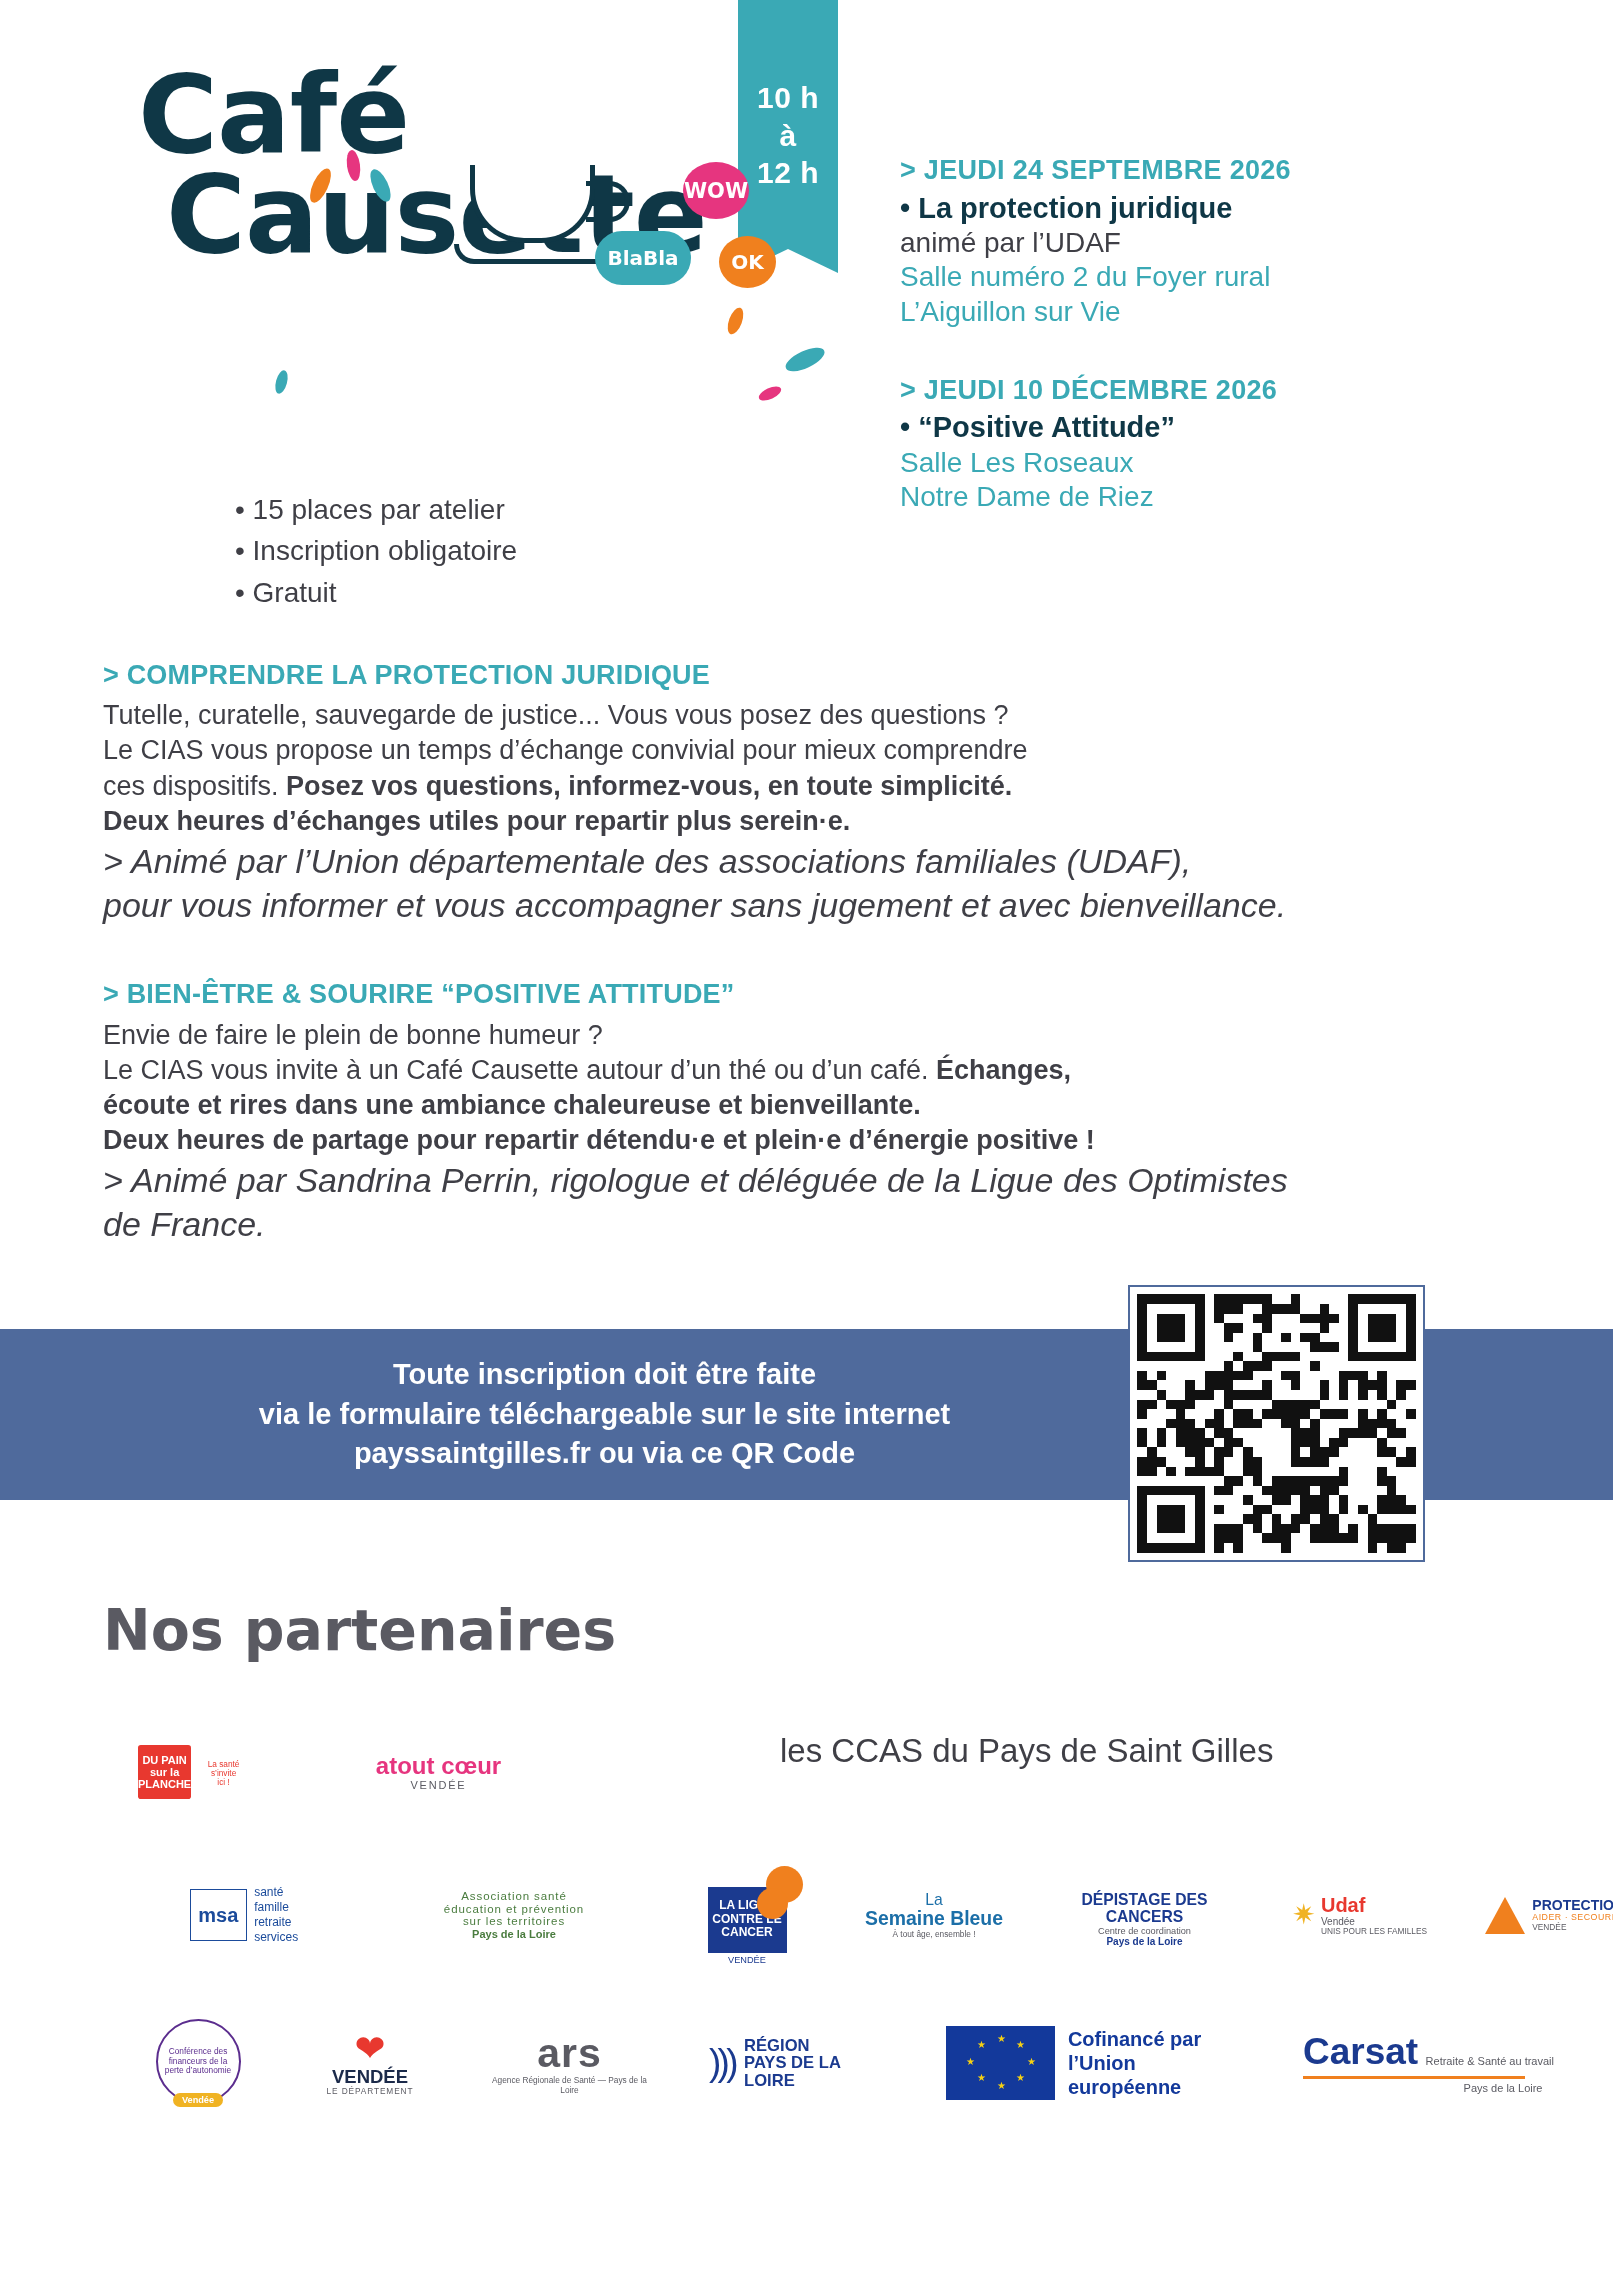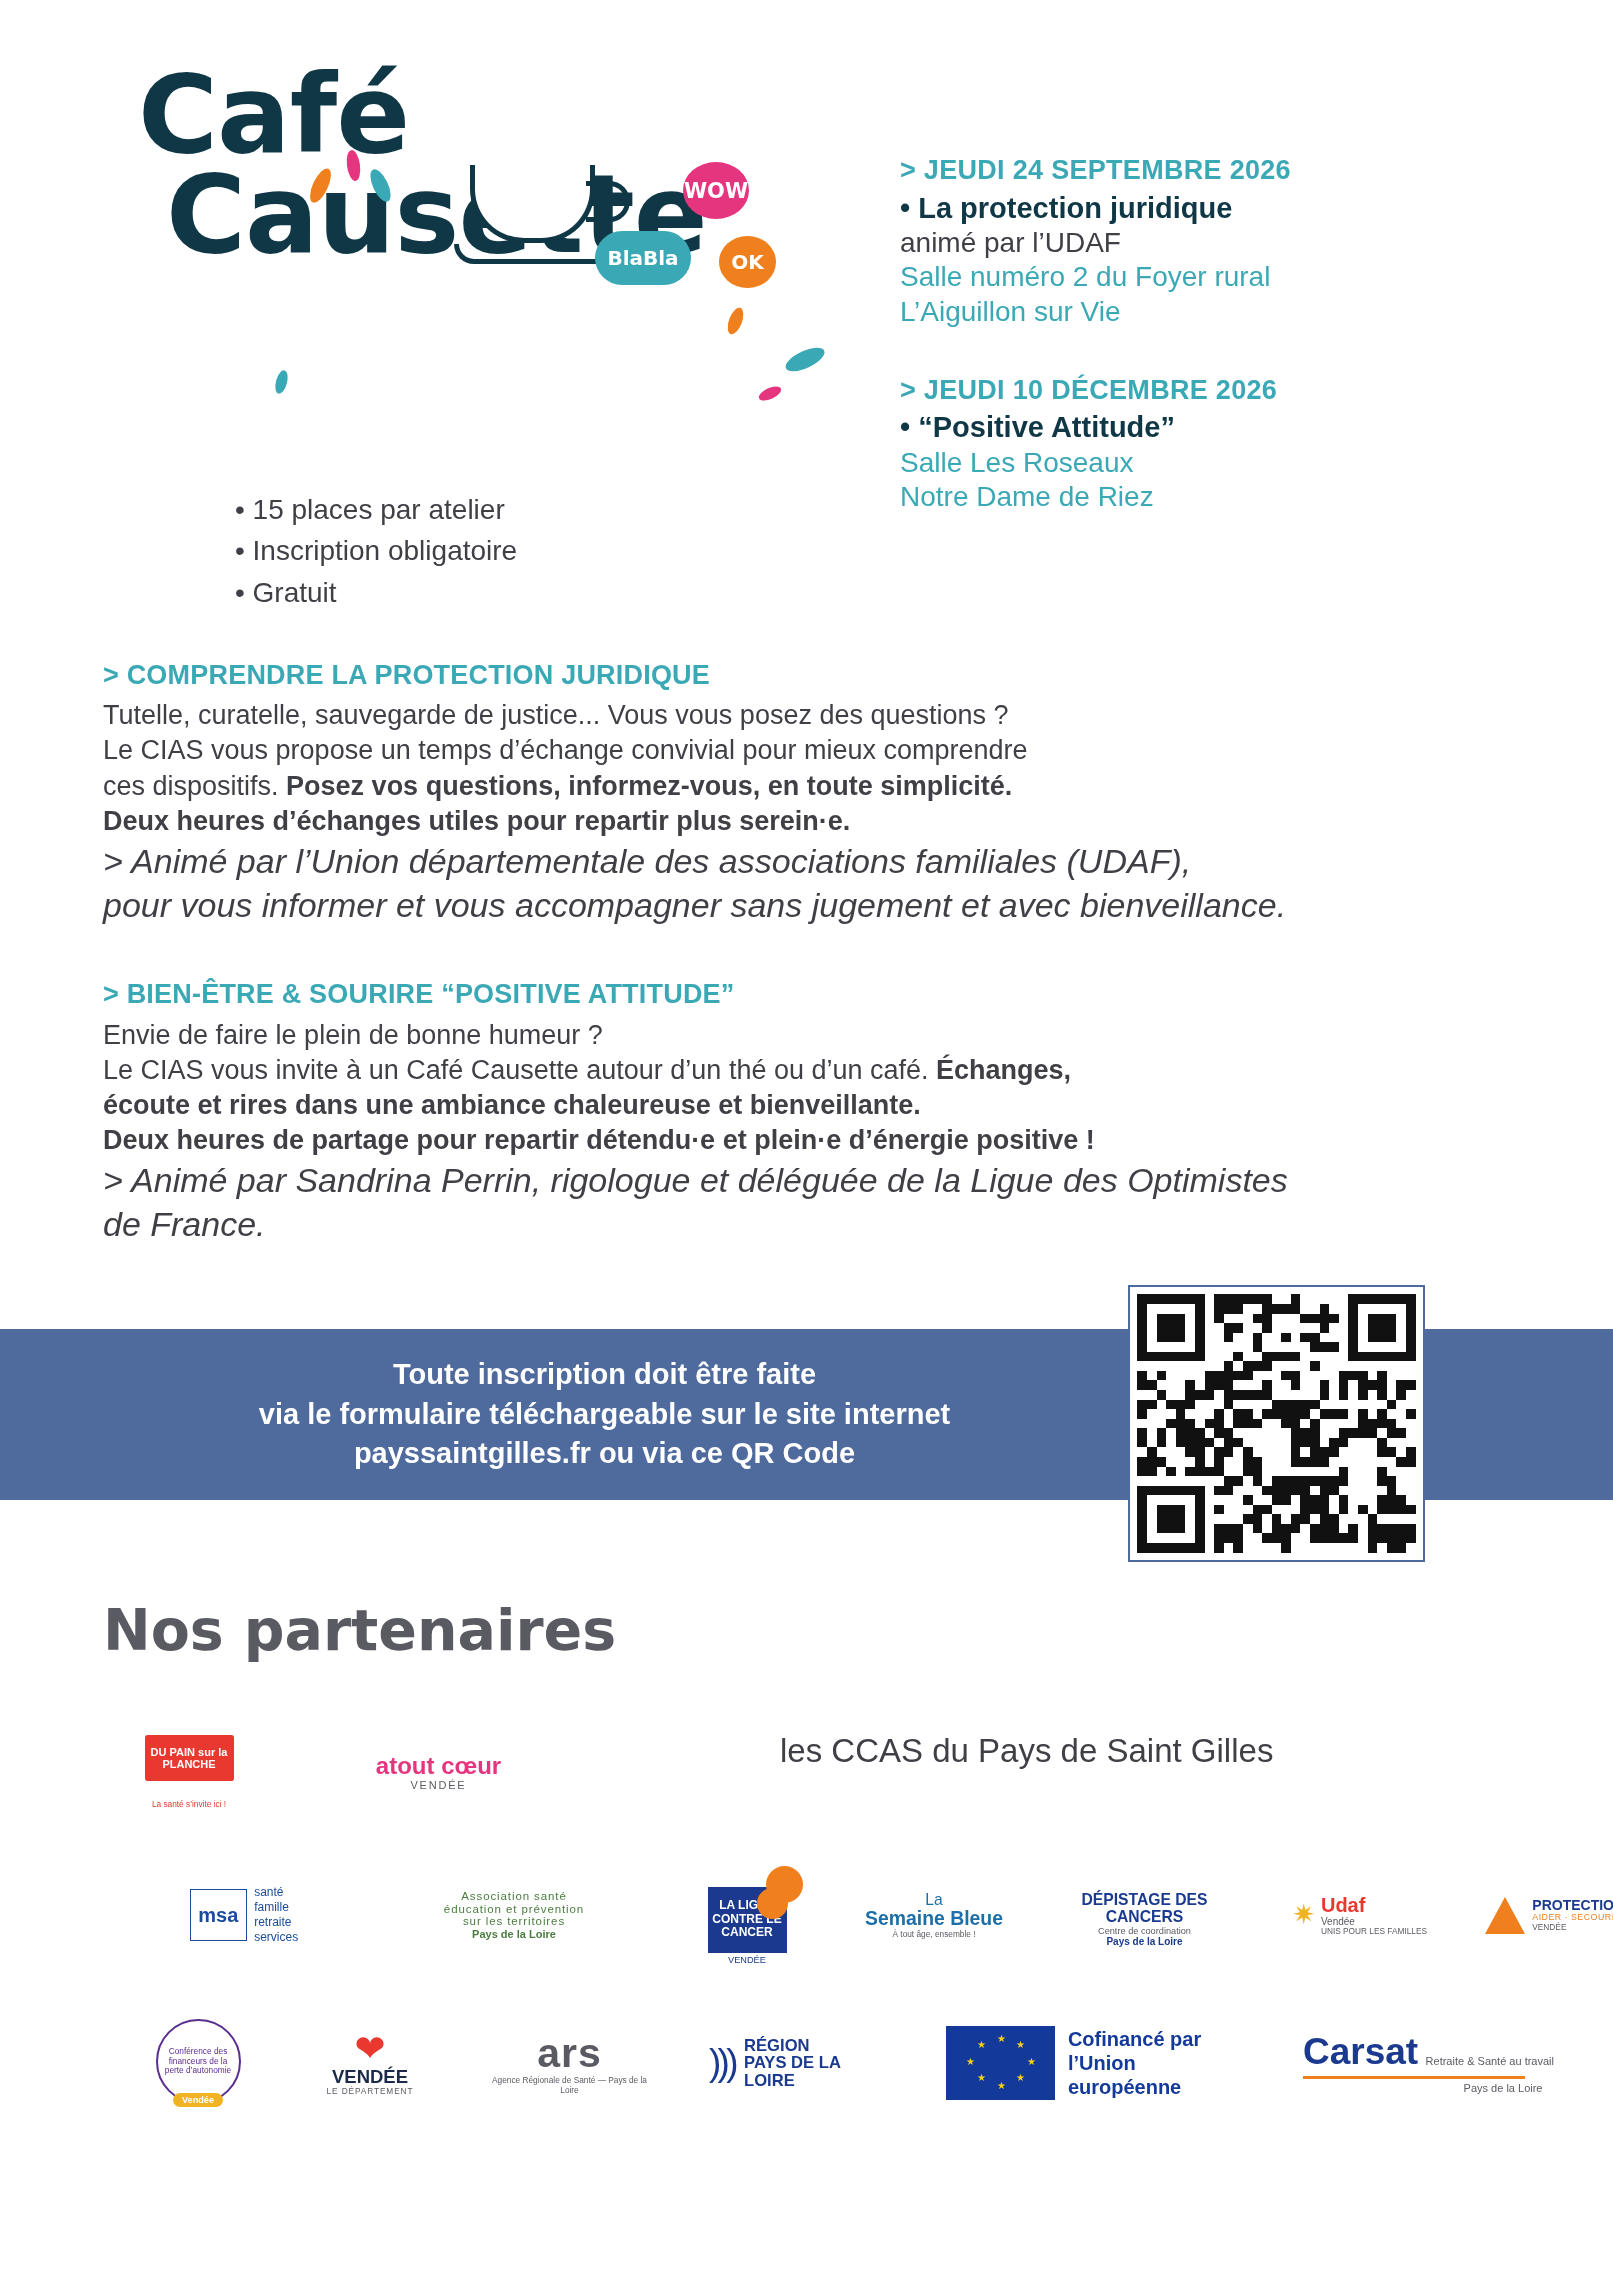--- a/index.html
+++ b/index.html
@@ -249,21 +249,21 @@
     display: flex;
     align-items: center;
     justify-content: center;
     font-size: 10px;
     line-height: 1.1;
     color: #3f3f46;
     text-align: center;
   }
 
   
-  .lg-dupain { width: 102px; height: 74px; flex-direction: column; gap: 16px; }
+  .lg-dupain { width: 102px; height: 74px; flex-direction: row; gap: 16px; }
   .lg-dupain .bx { width: 89px; height: 54px; background: #e8382f; color: #fff; font-weight: bold; font-size: 11px;
                    display: flex; align-items: center; justify-content: center; border-radius: 2.8px; }
   .lg-dupain .cap { color: #e8382f; font-size: 8.3px; margin-top: 2.8px; }
 
   .lg-atout { width: 175px; height: 74px; flex-direction: column; }
   .lg-atout .t1 { color: #e6357f; font-weight: bold; font-size: 24px; }
   .lg-atout .t2 { color: #5a5a62; font-size: 11px; letter-spacing: 1.8px; }
 
   .lg-msa { width: 212px; height: 83px; }
   .lg-msa .sq { width: 57px; height: 52px; background: #ffffff; border: 1.8px solid #1b4b9b; color: #1b4b9b;
@@ -336,20 +336,25 @@
   .lg-carsat .t1 { color: #1b3a8f; font-size: 37px; font-weight: bold; }
   .lg-carsat .t2 { color: #5a5a62; font-size: 11px; line-height: 1.15; margin-left: 7.4px; margin-bottom: 5.5px; text-align: left; }
   .lg-carsat .bar { width: 222px; height: 2.8px; background: #f0801e; margin-top: 3.7px; }
   .lg-carsat .t3 { color: #5a5a62; font-size: 11px; margin-top: 2.8px; align-self: flex-end; margin-right: 18.5px; }
 </style>
 </head>
 <body>
 
 <div class="top-wrap">
 
+  <div class="time-banner">
+    <div>10 h</div>
+    <div>à</div>
+    <div>12 h</div>
+  </div>
 
   <div class="logo-block">
     <div class="splash sp1"></div>
     <div class="splash sp2"></div>
     <div class="splash sp3"></div>
     <div class="splash sp4"></div>
     <div class="splash sp5"></div>
     <div class="splash sp6"></div>
     <div class="splash sp7"></div>
 

